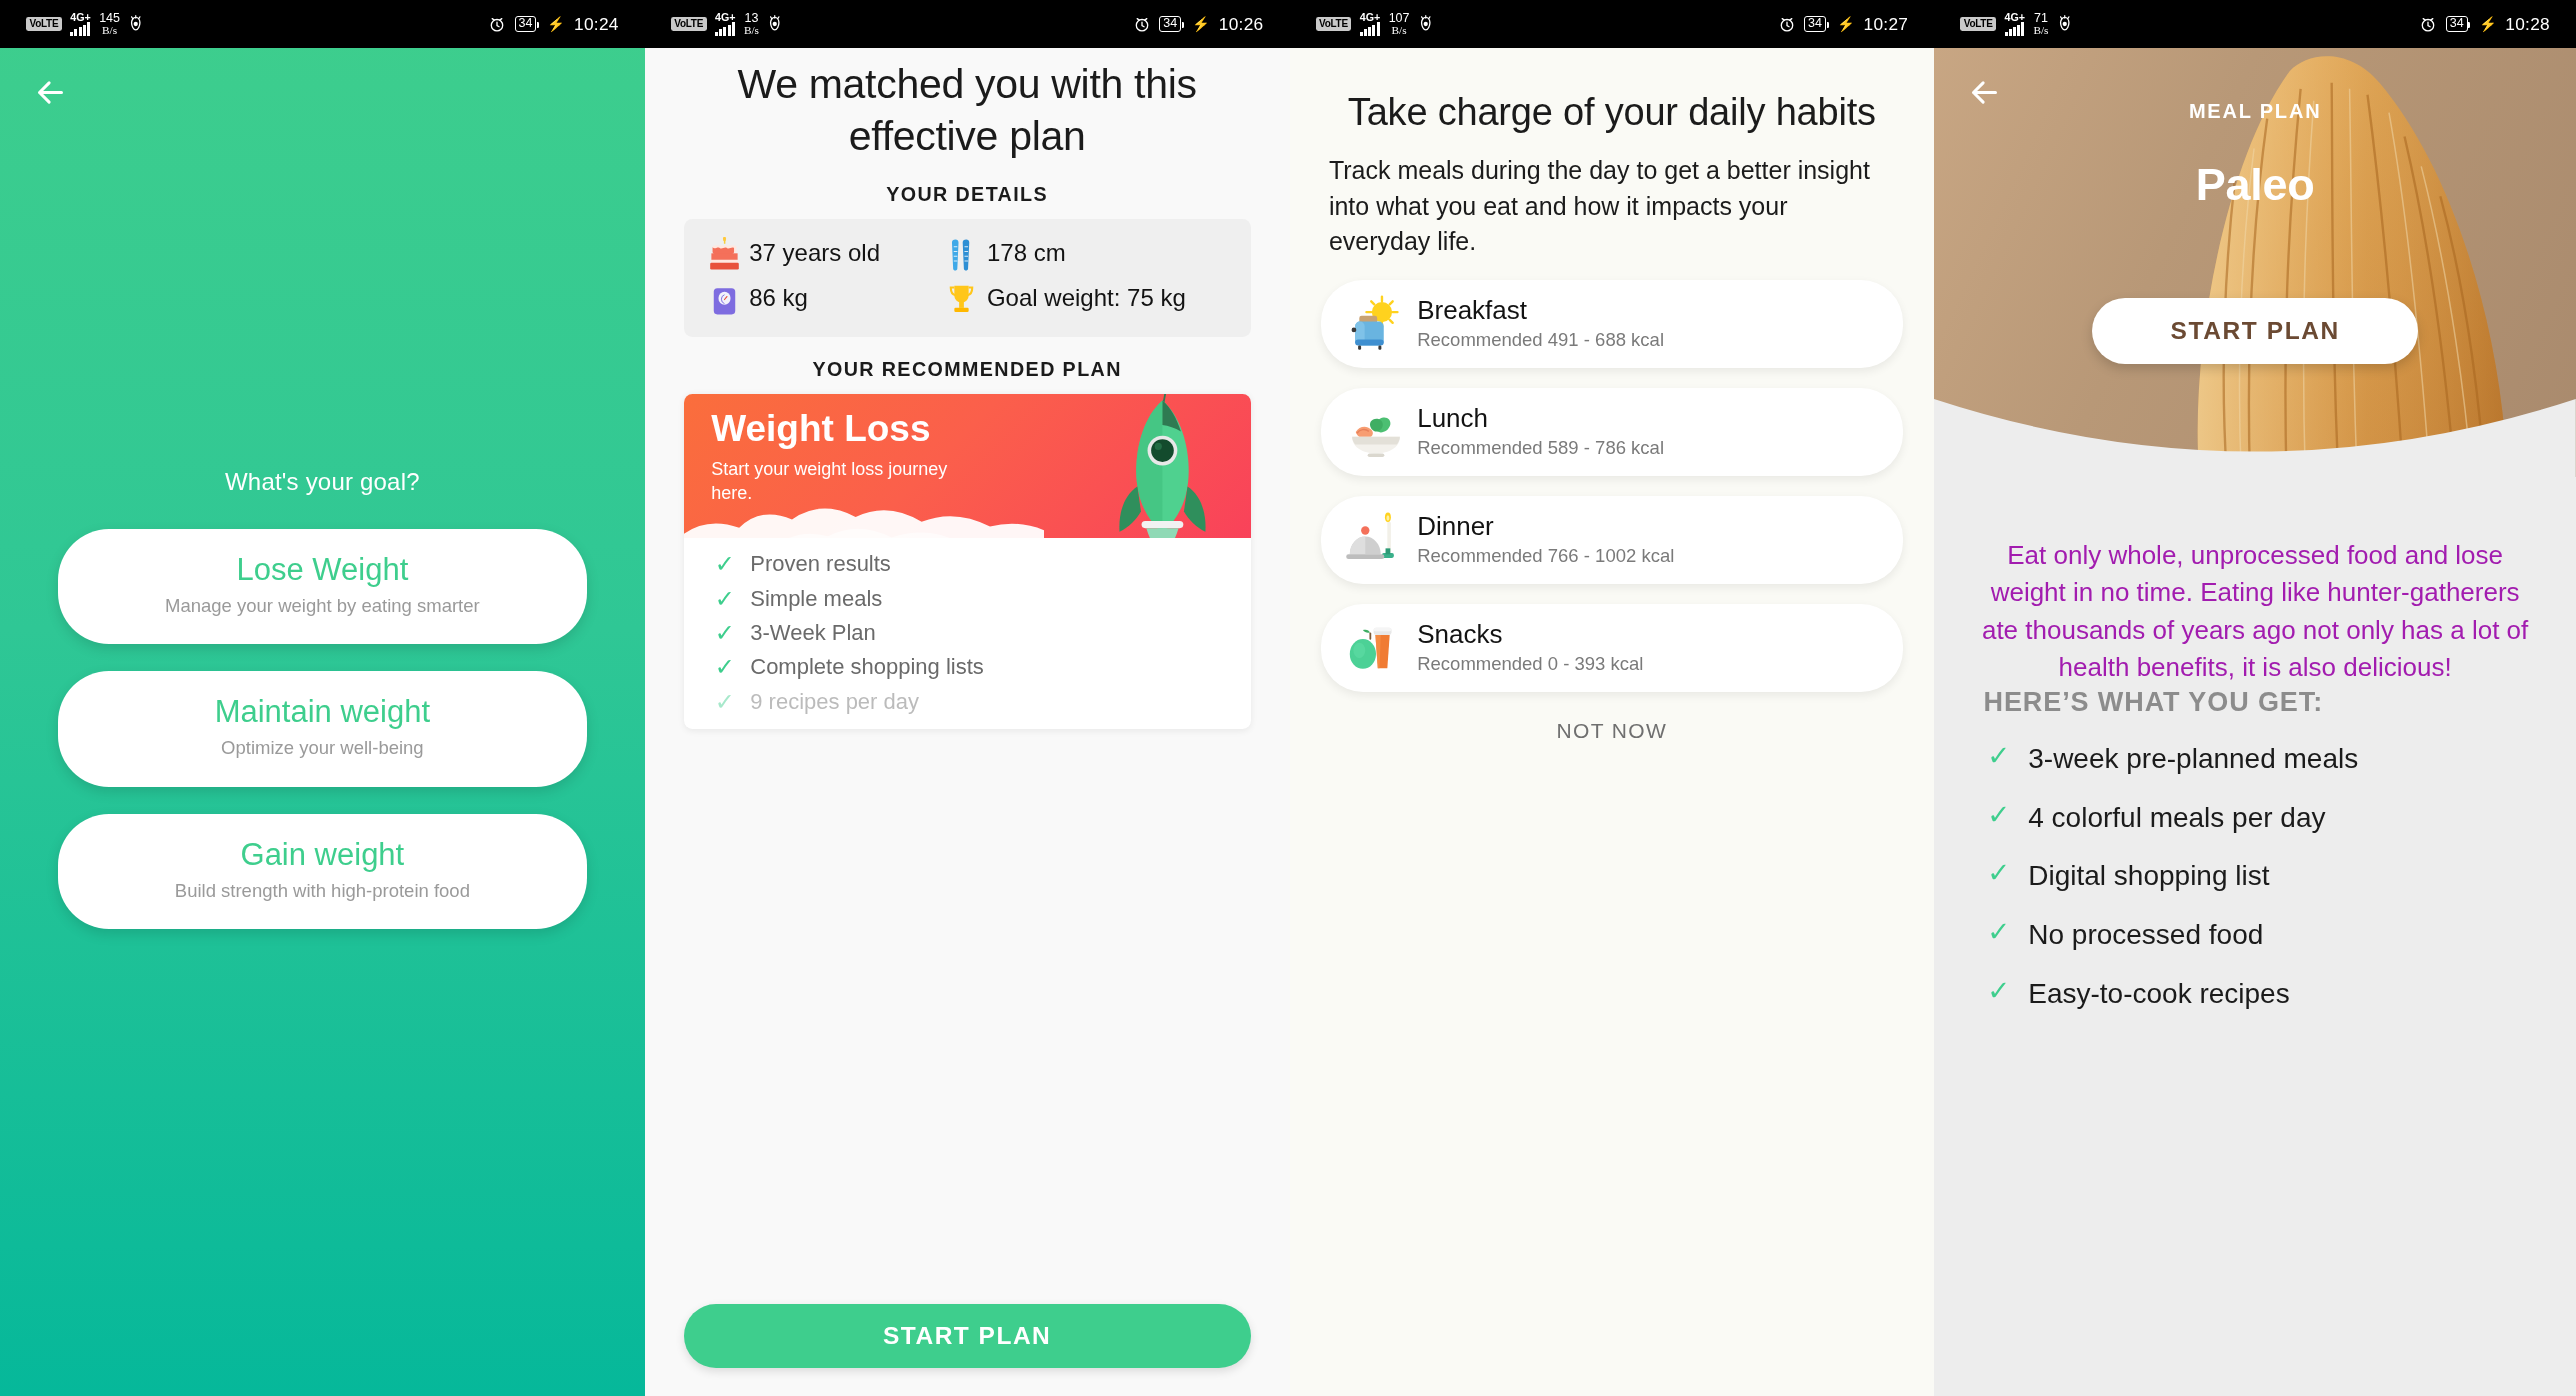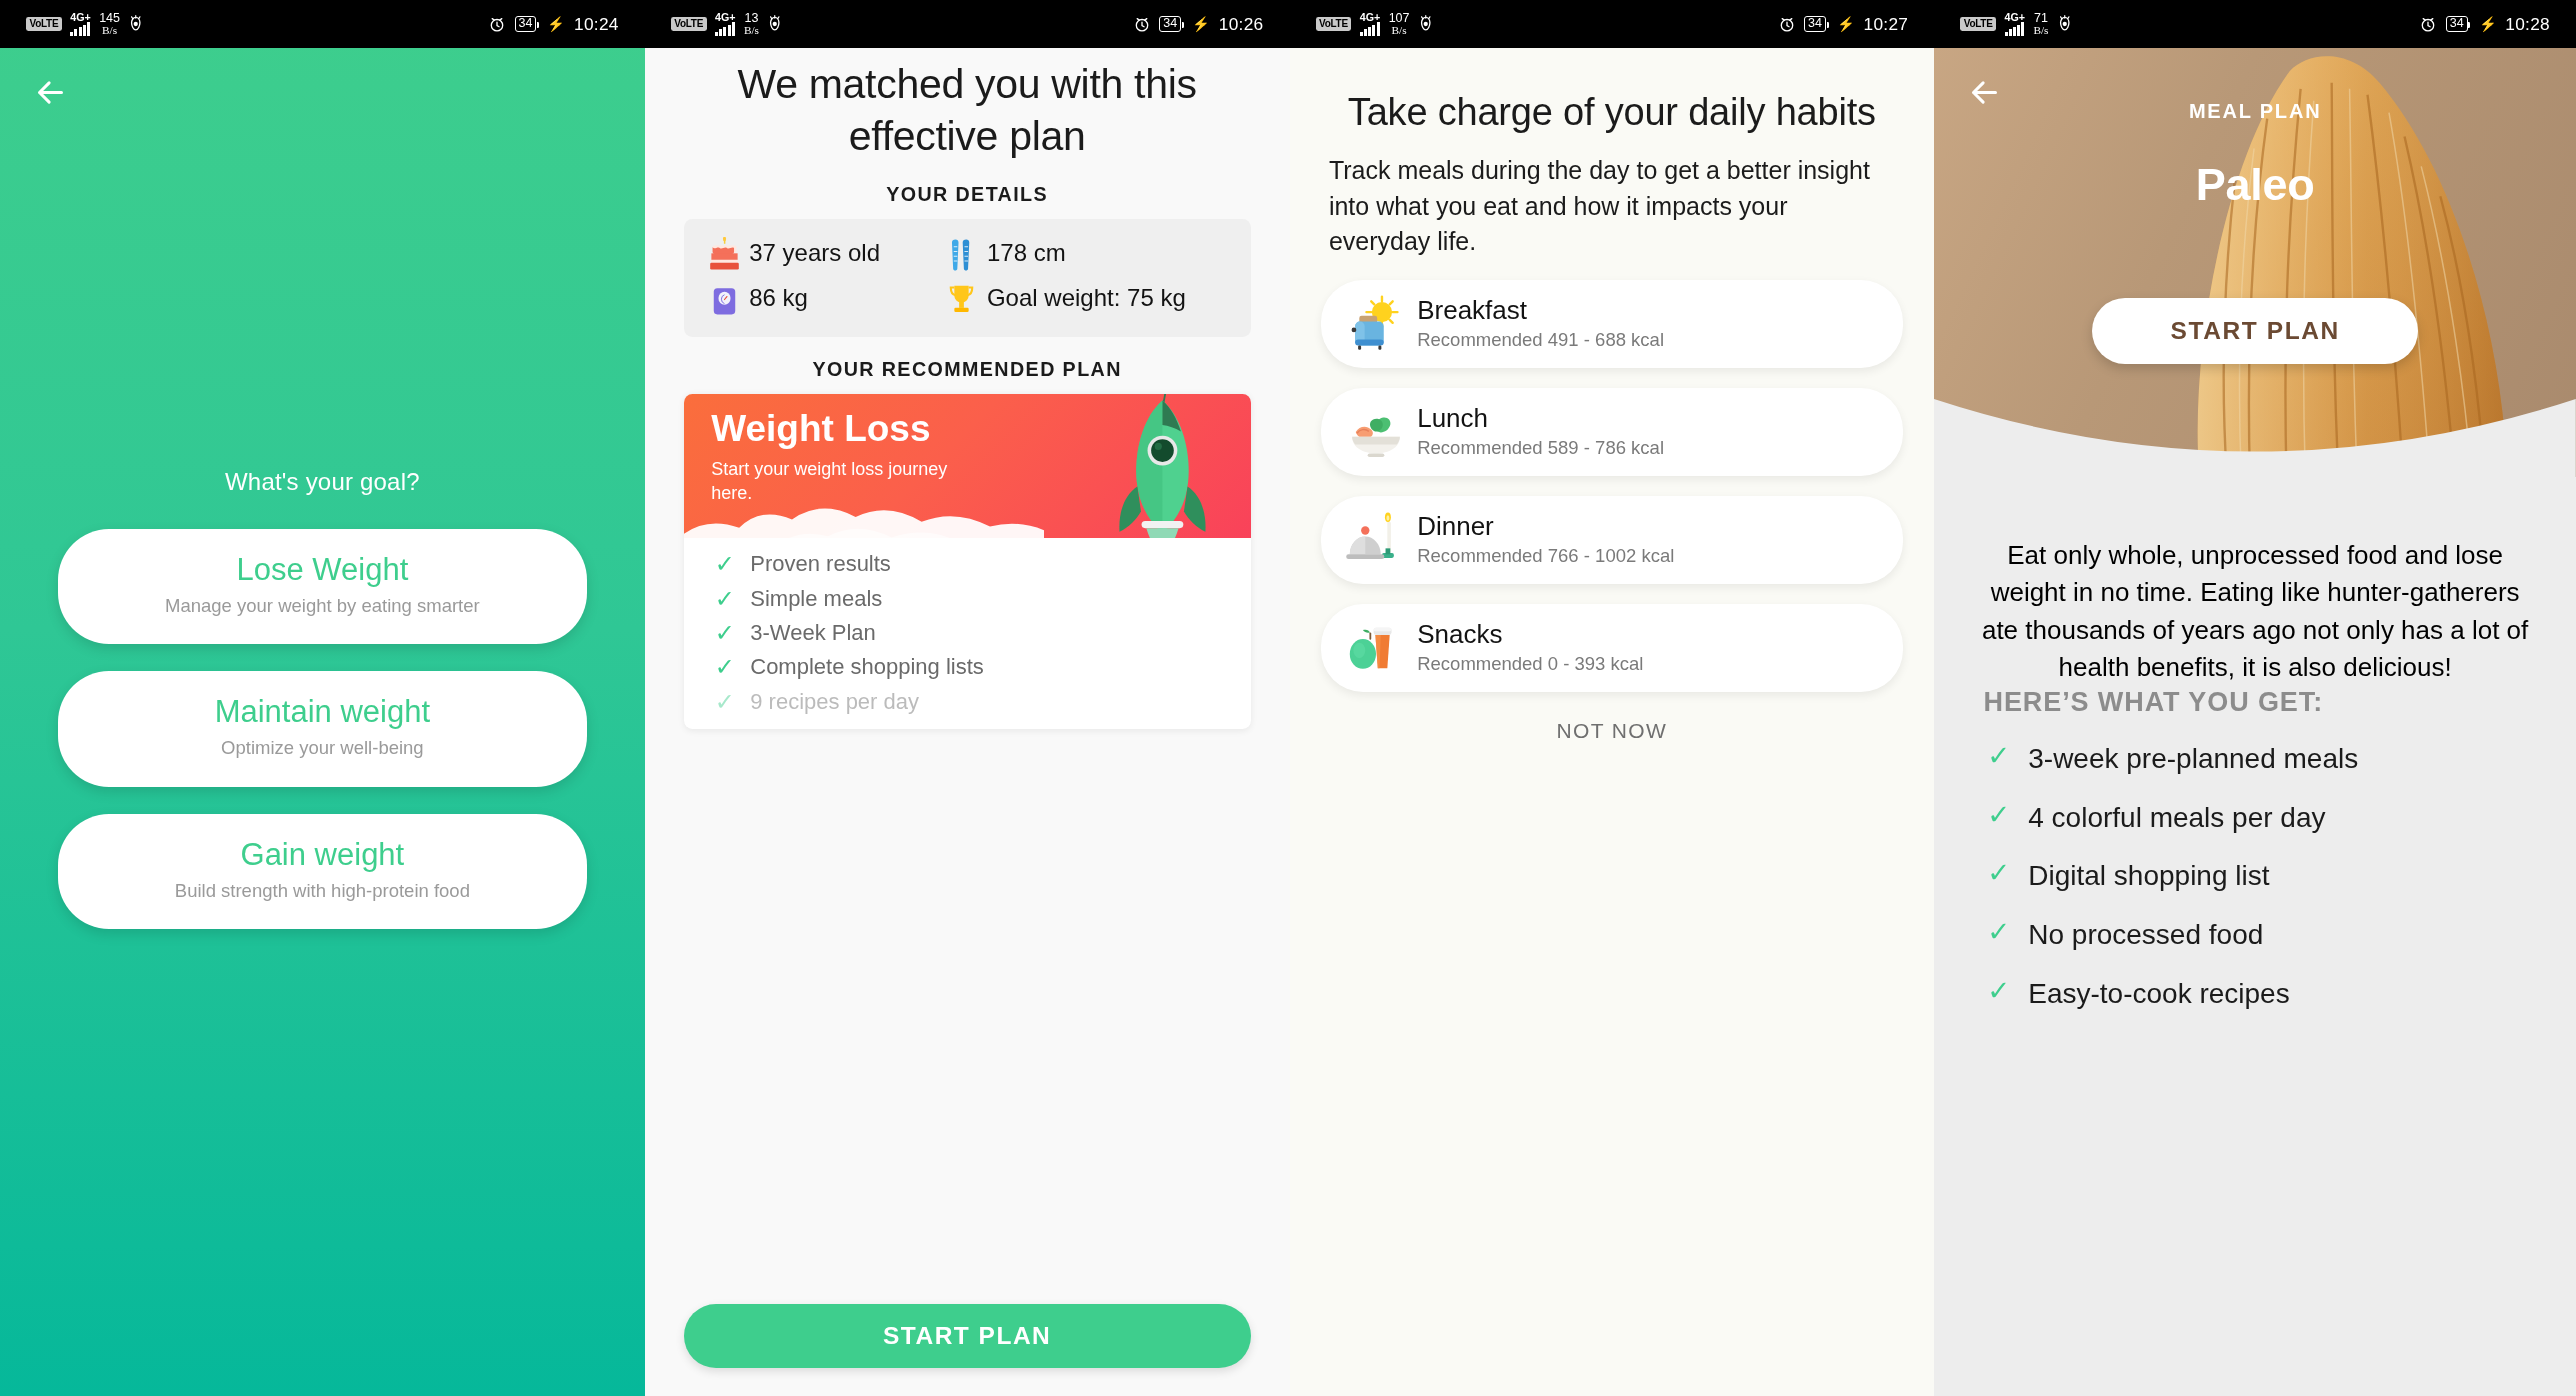--- a/index.html
+++ b/index.html
@@ -168,21 +168,21 @@
     font-size:45px; font-weight:700; z-index:12; letter-spacing:-0.3px;
   }
   .p4-start {
     position:absolute; top:298px; left:50%; transform:translateX(-50%);
     width:326px; height:66px; background:#fff; border-radius:35px;
     display:flex; align-items:center; justify-content:center;
     color:#6B4A33; font-size:24.5px; font-weight:700; letter-spacing:1.6px;
     box-shadow:0 4.8px 12px rgba(0,0,0,0.17); z-index:12;
   }
   .p4-body { position:absolute; top:477px; left:0; right:0; bottom:0; padding:60px 35px 0; }
-  .p4-desc { text-align:center; color:#000000; font-size:26px; line-height:1.44; }
+  .p4-desc { text-align:center; color:#a21caf; font-size:26px; line-height:1.44; }
   .p4-get {
     color:#8c8c8c; font-size:27px; font-weight:700; letter-spacing:0.9px;
     margin-left:14.3px;
   }
   .p4-chk { display:flex; align-items:flex-start; gap:18px; margin-top:23px; margin-left:18px; }
   .p4-chk .tick { color:#3ECE8D; font-size:27.5px; line-height:1.1; width:23px; flex:none; }
   .p4-chk .lbl { color:#1b1b1b; font-size:28px; line-height:1.28; }
 </style>
 </head>
 <body>

